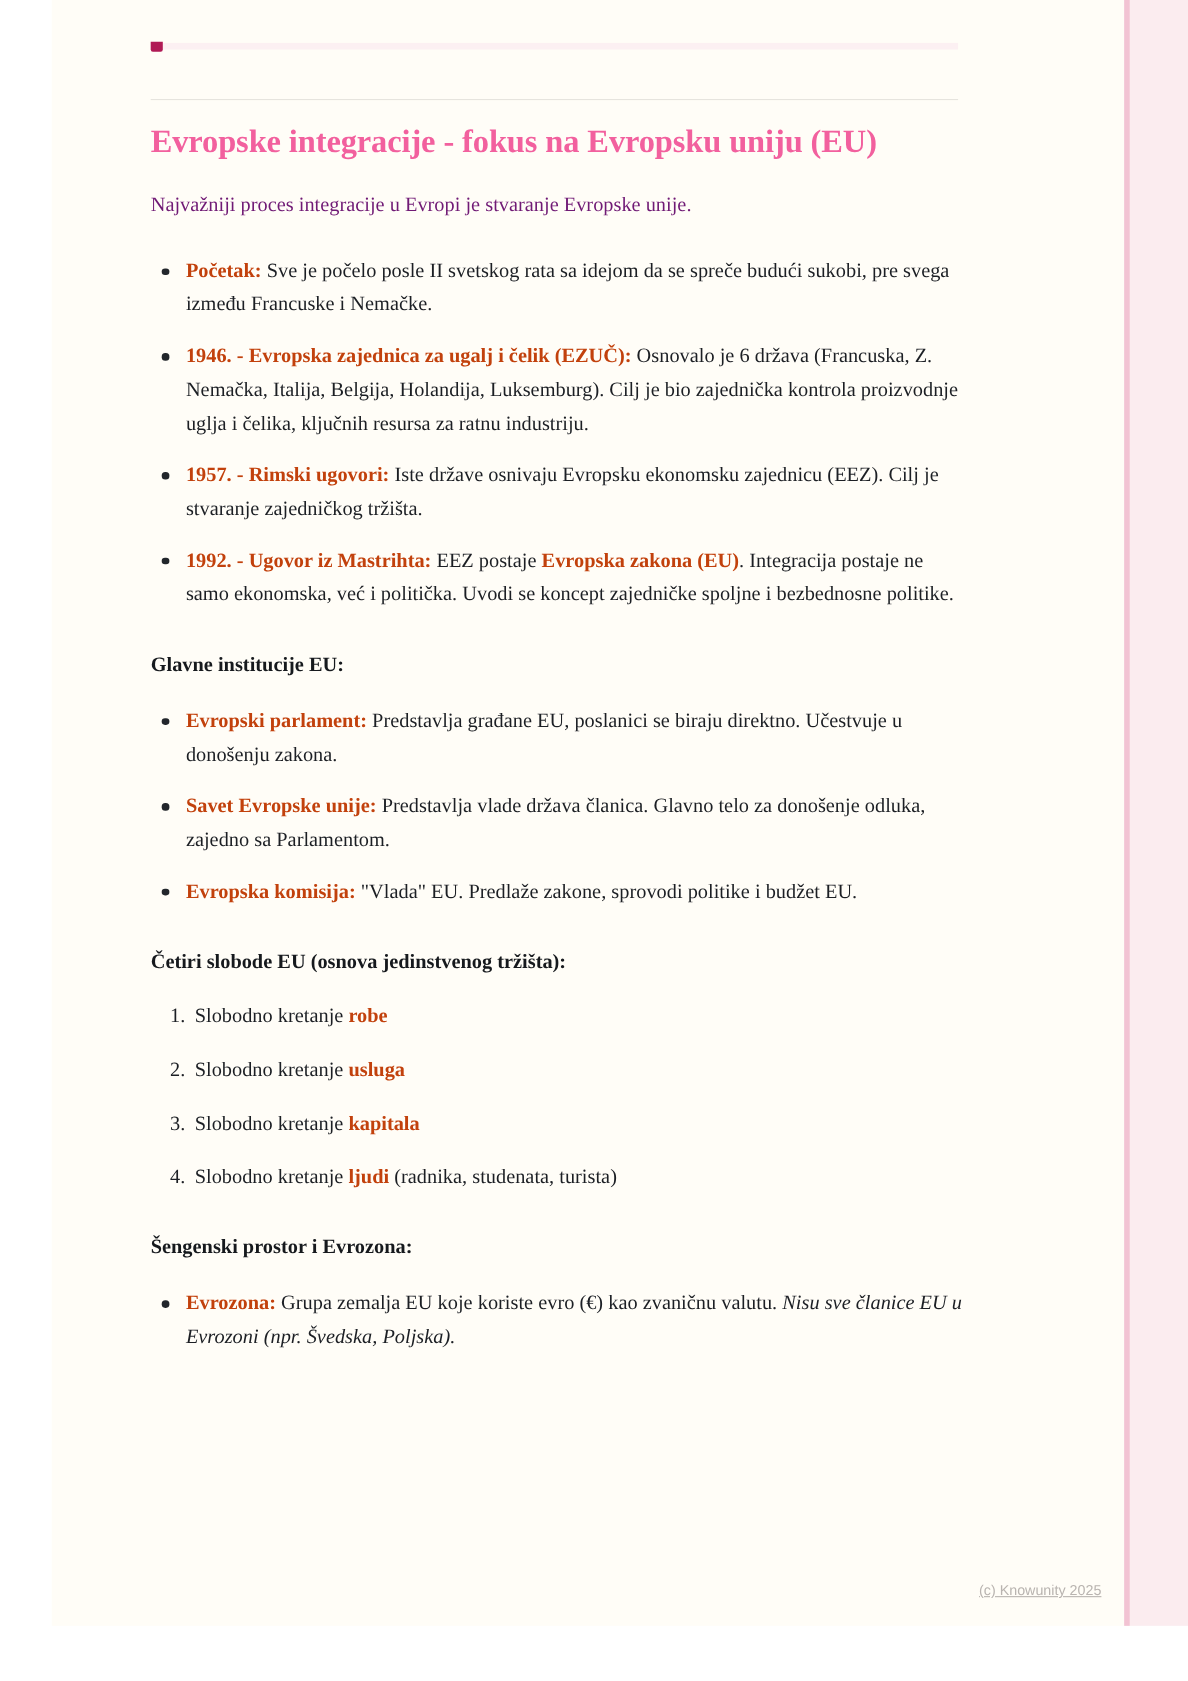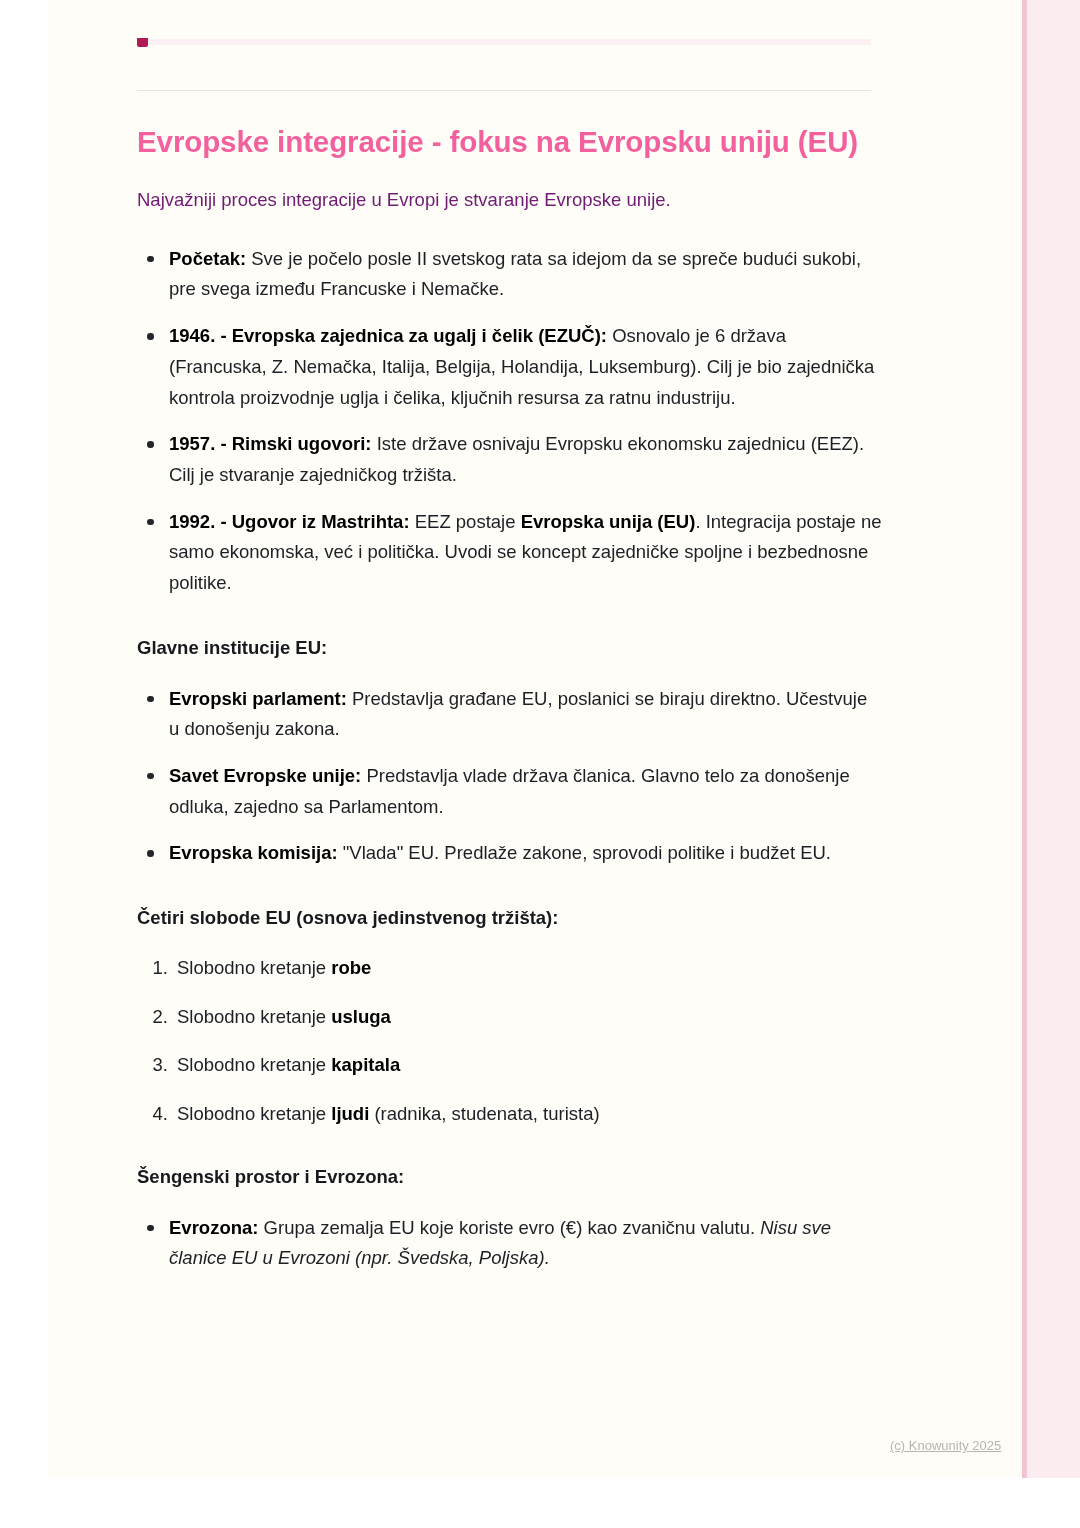--- a/index.html
+++ b/index.html
@@ -71,22 +71,23 @@
     top: 90px;
     width: 734px;
     height: 1px;
     background: #e6e4de;
   }
 
   
   #content {
     position: absolute;
     left: 90px;
-    top: 124px;
+    top: 112px;
     width: 745px;
+    font-family: Liberation Serif, serif;
   }
 
   h1.doc-title {
     margin: 0 0 26px 0;
     font-size: 29.5px;
     line-height: 1.22;
     font-weight: 700;
     color: #f2609e;
     letter-spacing: -0.1px;
   }
@@ -138,21 +139,21 @@
   }
   ol.numbered > li {
     margin-bottom: 21px;
     font-size: 18.5px;
     line-height: 1.5;
     color: #1c1f24;
     padding-left: 4px;
   }
   ol.numbered > li:last-child { margin-bottom: 0; }
 
-  strong { font-weight: 700; color: #000000; }
+  strong { font-weight: 700; color: #c2410c; }
   em { font-style: italic; }
 
   .sec-block { margin-bottom: 0; }
   .gap-before-head { margin-top: 36px; }
 
   
   #watermark {
     position: absolute;
     left: 890px;
     top: 1439px;
@@ -187,21 +188,21 @@
         <li>
           <strong>Početak:</strong><span> Sve je počelo posle II svetskog rata sa idejom da se spreče budući sukobi, pre svega između Francuske i Nemačke.</span>
         </li>
         <li>
           <strong>1946. - Evropska zajednica za ugalj i čelik (EZUČ):</strong><span> Osnovalo je 6 država (Francuska, Z. Nemačka, Italija, Belgija, Holandija, Luksemburg). Cilj je bio zajednička kontrola proizvodnje uglja i čelika, ključnih resursa za ratnu industriju.</span>
         </li>
         <li>
           <strong>1957. - Rimski ugovori:</strong><span> Iste države osnivaju Evropsku ekonomsku zajednicu (EEZ). Cilj je stvaranje zajedničkog tržišta.</span>
         </li>
         <li>
-          <strong>1992. - Ugovor iz Mastrihta:</strong><span> EEZ postaje </span><strong>Evropska unija (EU)</strong><span>. Integracija postaje ne samo ekonomska, već i politička. Uvodi se koncept zajedničke spoljne i bezbednosne politike.</span>
+          <strong>1992. - Ugovor iz Mastrihta:</strong><span> EEZ postaje </span><strong>Evropska zakona (EU)</strong><span>. Integracija postaje ne samo ekonomska, već i politička. Uvodi se koncept zajedničke spoljne i bezbednosne politike.</span>
         </li>
       </ul>
     </div>
 
     <div class="sec-block gap-before-head">
       <h2 class="section-head">Glavne institucije EU:</h2>
       <ul class="bullets">
         <li>
           <strong>Evropski parlament:</strong><span> Predstavlja građane EU, poslanici se biraju direktno. Učestvuje u donošenju zakona.</span>
         </li>

